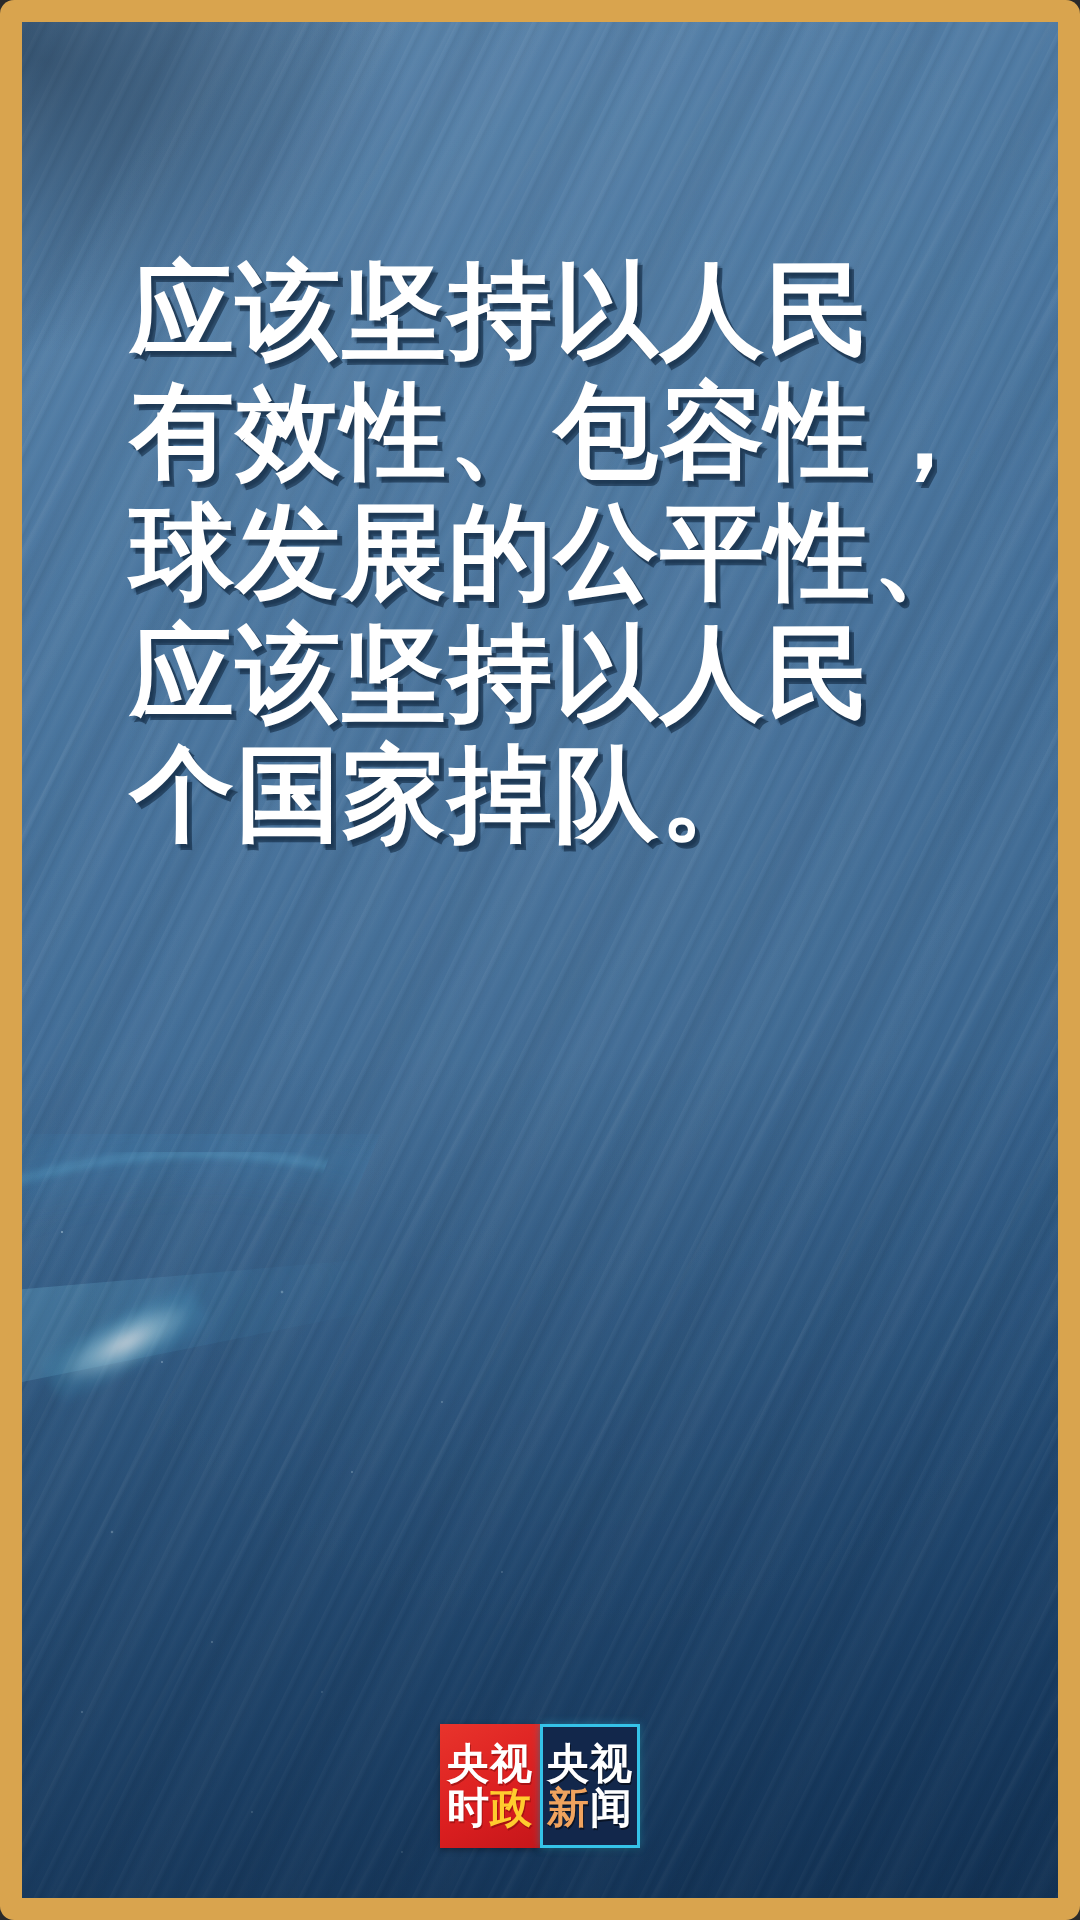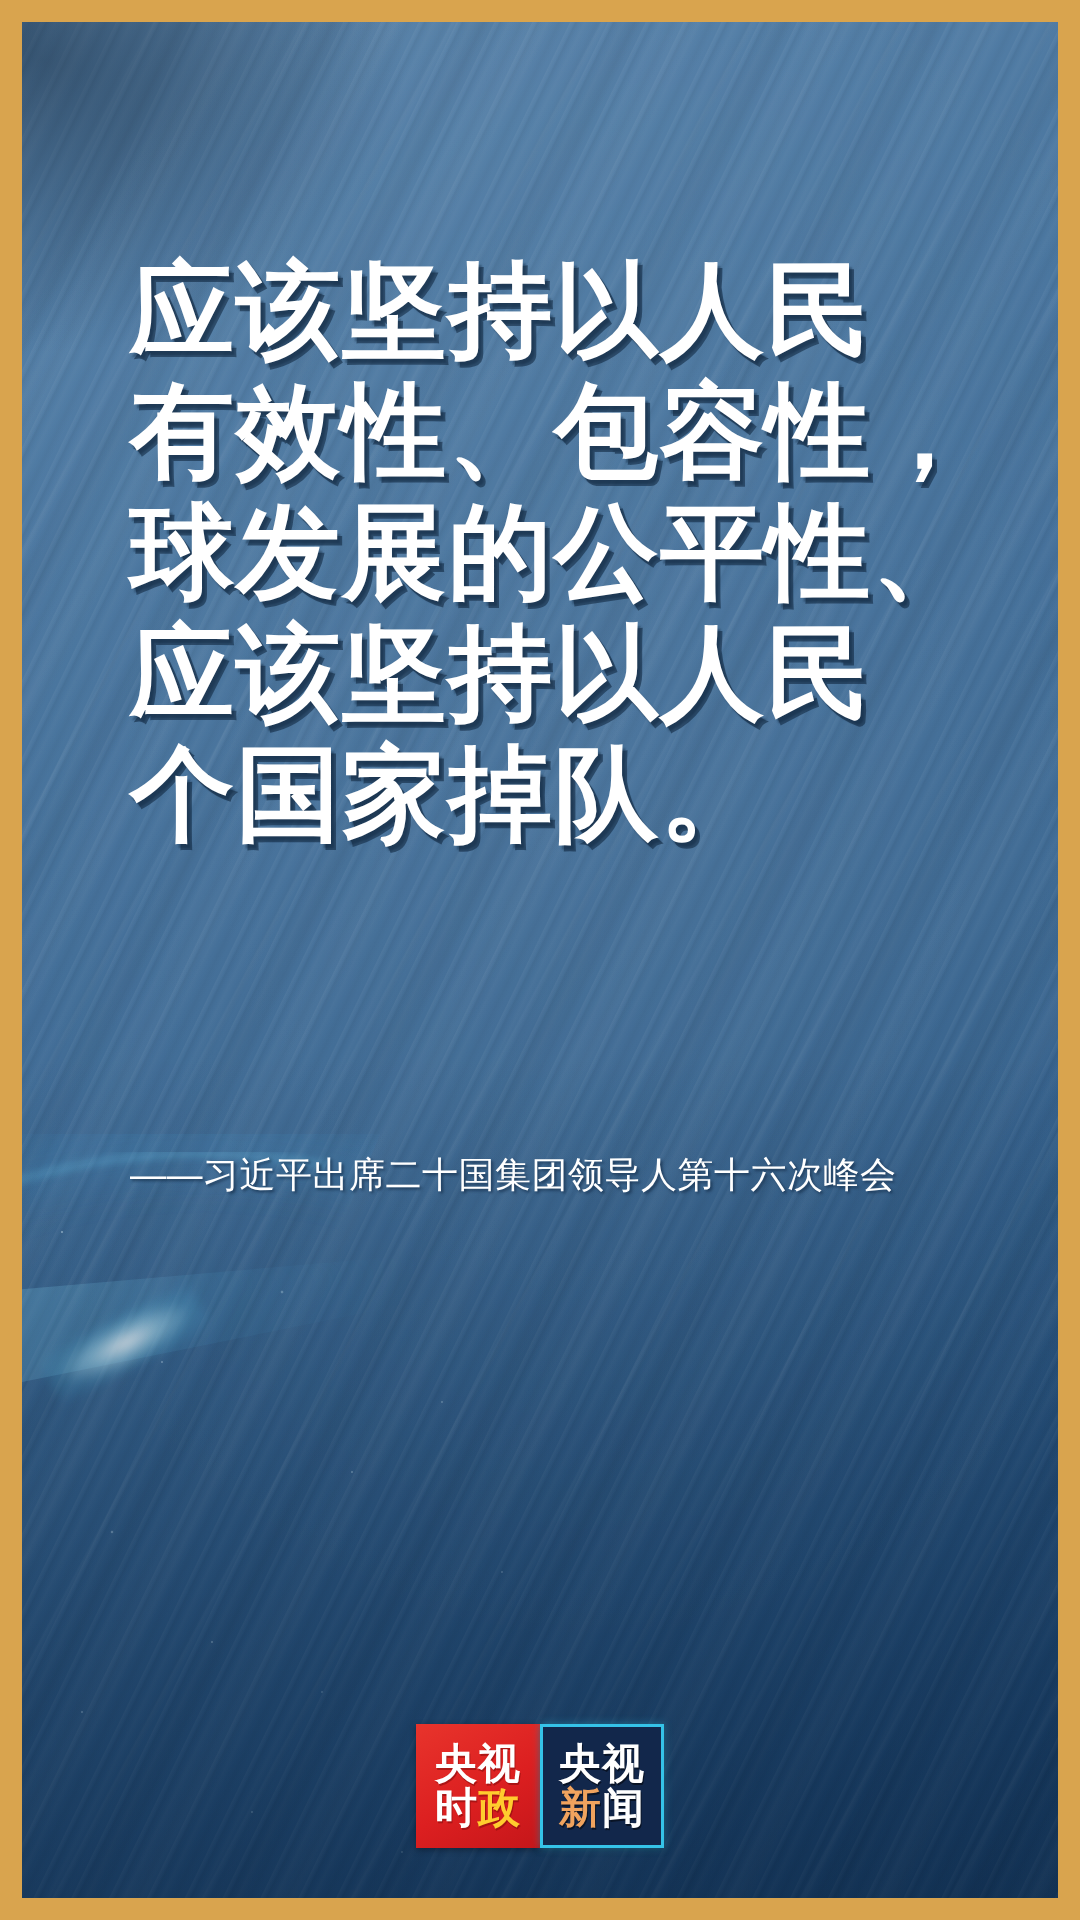--- a/index.html
+++ b/index.html
@@ -11,20 +11,21 @@
     font-family: "Liberation Sans", "DejaVu Sans", sans-serif;
   }
 
   .poster {
     position: relative;
     width: 1080px;
     height: 1920px;
     box-sizing: border-box;
     background: #d9a44e;
     overflow: hidden;
+    border-radius: 14px;
   }
 
   
   .frame-inner {
     position: absolute;
     left: 22px;
     top: 22px;
     right: 22px;
     bottom: 22px;
     overflow: hidden;
@@ -209,21 +210,21 @@
     position: absolute;
     left: 0;
     right: 0;
     top: 1702px;
     display: flex;
     justify-content: center;
     align-items: flex-start;
     gap: 0px;
   }
   .logo {
-    width: 124px;
+    width: 100px;
     height: 124px;
     box-sizing: border-box;
     display: flex;
     flex-direction: column;
     align-items: center;
     justify-content: center;
     font-family: "Liberation Sans", "DejaVu Sans", sans-serif;
     font-weight: bold;
     line-height: 1.04;
   }
@@ -264,21 +265,20 @@
 
     <div class="headline">
       <div class="line">应该坚持以人民</div>
       <div class="line">有效性、包容性，</div>
       <div class="line">球发展的公平性、</div>
       <div class="line">应该坚持以人民</div>
       <div class="line">个国家掉队。</div>
     </div>
 
     <div class="attribution">
-      <div class="aline">——习近平出席二十国集团领导人第十六次峰会</div>
     </div>
 
     <div class="logos">
       <div class="logo logo-shizheng">
         <div class="logo-row-text">
           <span class="lt-white">央视</span>
         </div>
         <div class="logo-row-text">
           <span class="lt-white">时</span>
           <span class="lt-accent">政</span>

